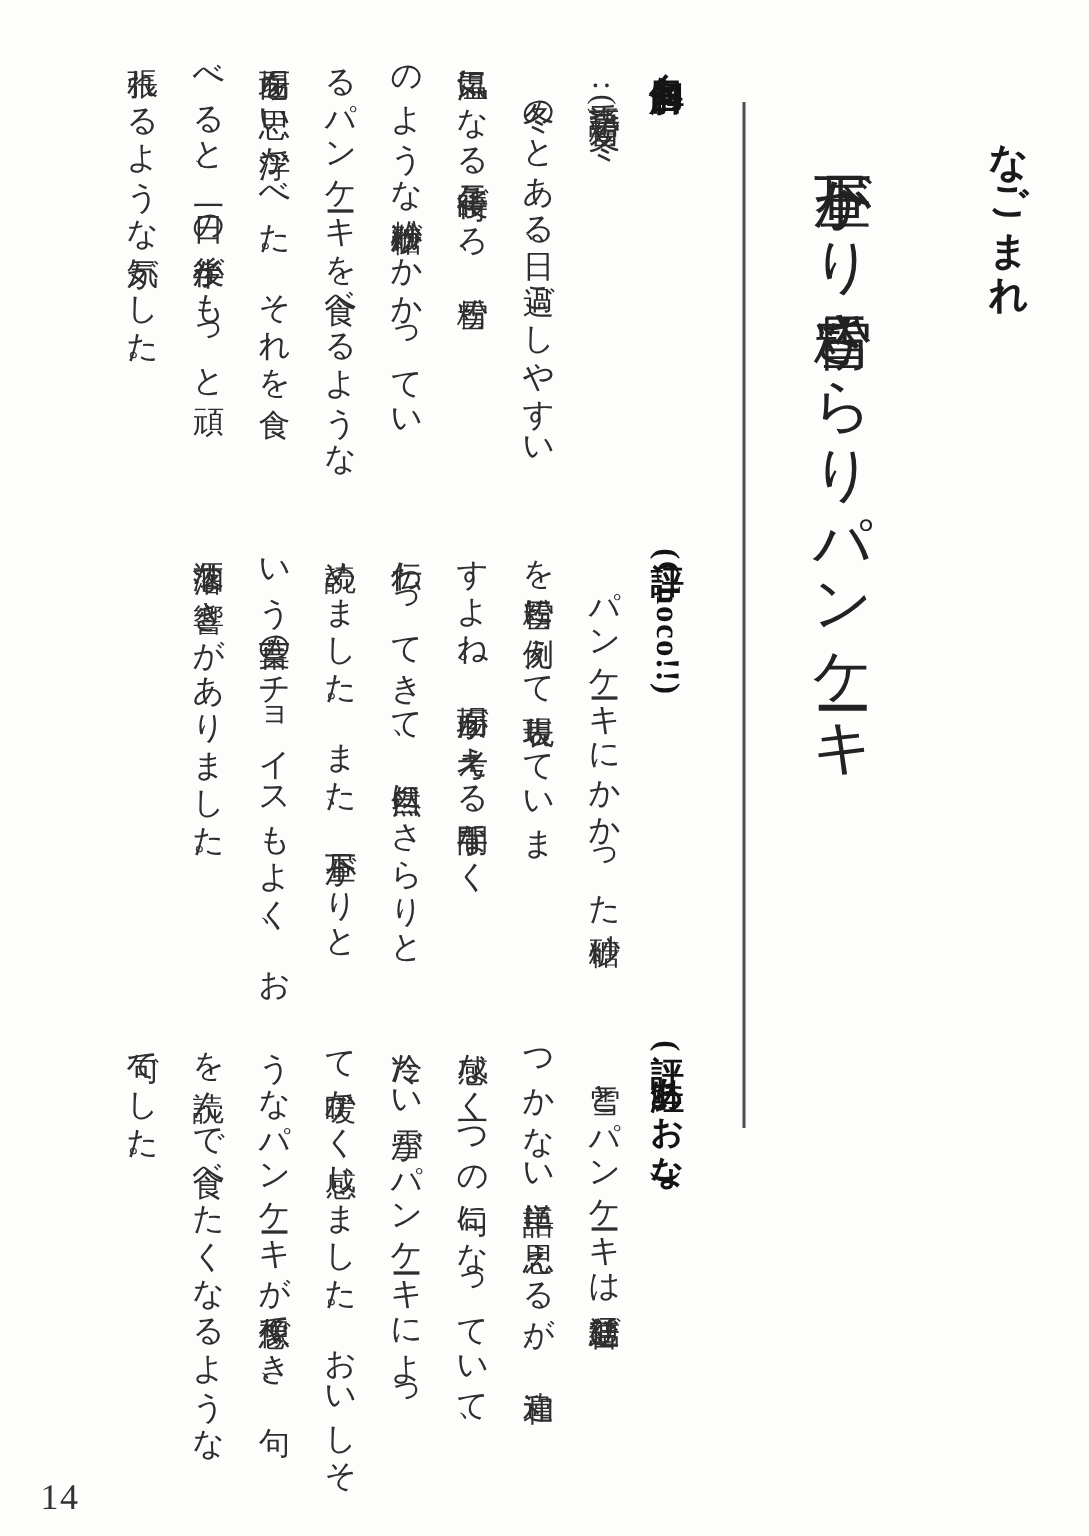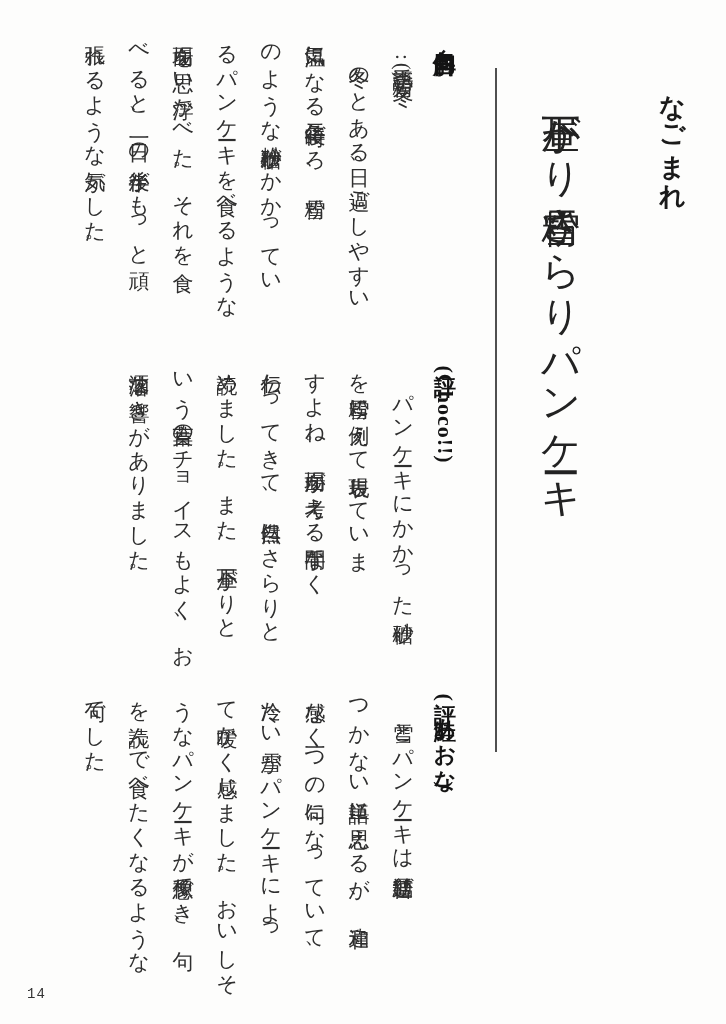--- a/index.html
+++ b/index.html
@@ -44,21 +44,21 @@
   }
   .heading { line-height:40px; font-weight:700; color:#141414; }
   .heading-sans {
     font-family:"Liberation Sans","DejaVu Sans",sans-serif;
     font-size:23px; letter-spacing:2px;
   }
   .heading-serif { font-size:22px; letter-spacing:1px; }
 
   .page-number {
     position:absolute; left:27px; top:986px;
-    font-size:14px; color:#333; letter-spacing:1px;font-family:Liberation Mono, monospace;
+    font-size:24px; color:#333; letter-spacing:1px;
   }
 </style>
 </head>
 <body>
 
 <div class="page">
 
   <div class="v magazine-title">なごまれ</div>
 
   <div class="v haiku-title">昼下がり粉雪さらりパンケーキ</div>

